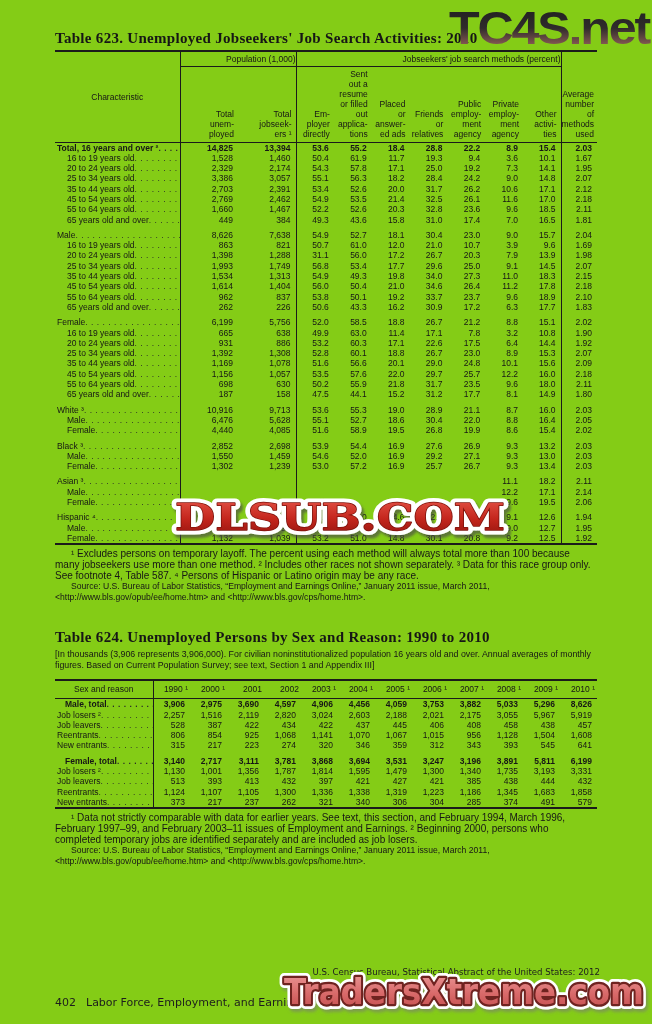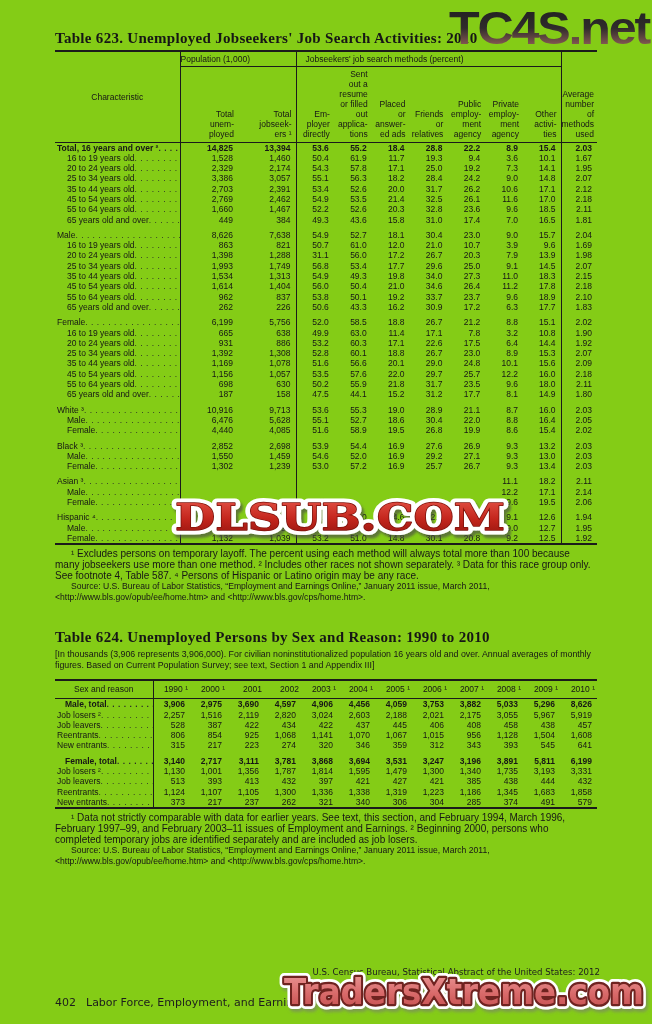--- a/index.html
+++ b/index.html
@@ -16,21 +16,21 @@
   }
   .tbl-note { font-size:8.8px; line-height:11px; margin-bottom:8px; width:540px; }
 
   table { border-collapse:collapse; table-layout:fixed; width:542px; }
   th, td { font-size:8.5px; font-weight:normal; }
 
   
   .t623 { border-top:2px solid #1b1b1b; border-bottom:2px solid #1b1b1b; }
   .t623 thead { border-bottom:1.5px solid #1b1b1b; }
   .t623 .char { vertical-align:middle; text-align:center; border-right:1px solid #1b1b1b; }
-  .t623 .grp  { text-align:left; height:15px; border-bottom:1px solid #1b1b1b; }
+  .t623 .grp  { text-align:right; height:15px; border-bottom:1px solid #1b1b1b; }
   .t623 .grp.pop { border-right:1px solid #1b1b1b; }
   .t623 .grp.met { border-right:1px solid #1b1b1b;padding-left:9px; }
   .t623 .avgh { vertical-align:bottom; text-align:right; padding:0 3px 3px 0; white-space:pre-line; line-height:10px; }
   .t623 .sub  { vertical-align:bottom; text-align:right; padding:2px 4px 3px 0; white-space:pre-line; line-height:10px; height:74px; }
   .t623 .sub:nth-child(2), .t623 .sub:nth-child(9) { border-right:1px solid #1b1b1b; }
   .t623 tbody td:nth-child(1), .t623 tbody td:nth-child(3), .t623 tbody td:nth-child(10) { border-right:1px solid #1b1b1b; }
 
   
   .t624 { border-top:2px solid #1b1b1b; border-bottom:2px solid #1b1b1b; }
   .t624 thead th { border-bottom:1px solid #1b1b1b; height:19px; vertical-align:middle; }

